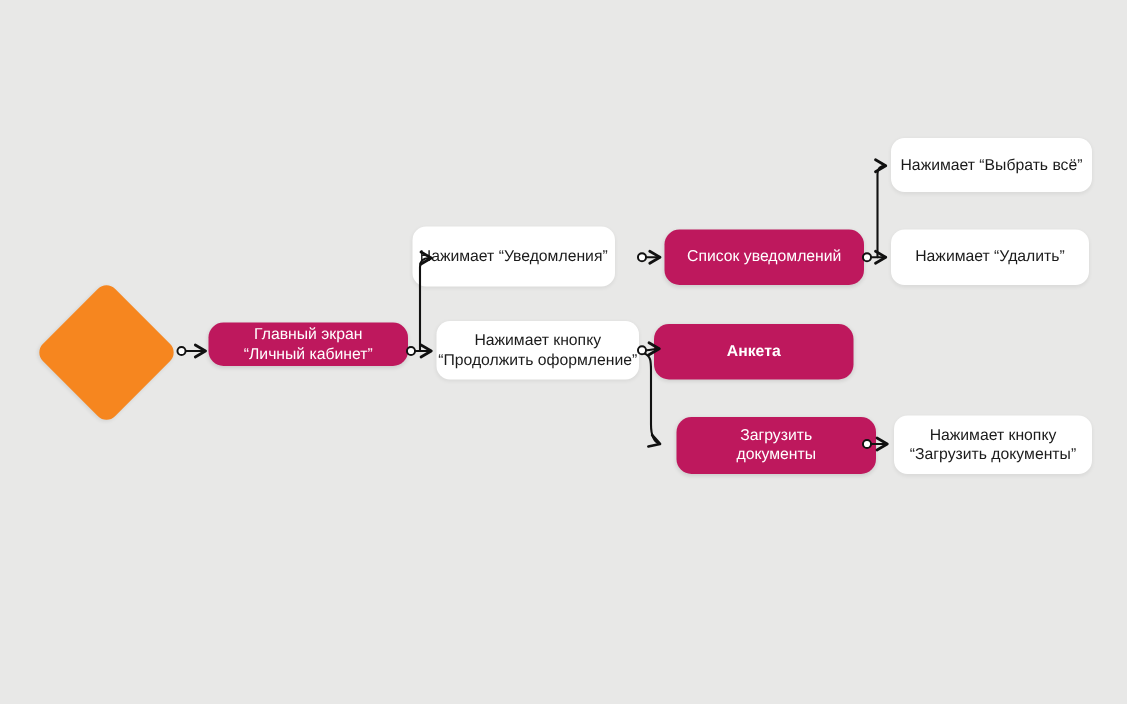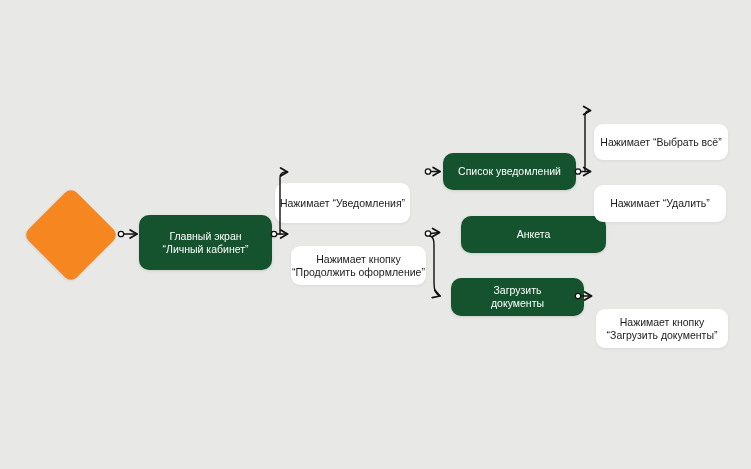--- a/index.html
+++ b/index.html
@@ -20,31 +20,30 @@
     display: flex;
     align-items: center;
     justify-content: center;
     text-align: center;
     font-size: 10.5px;
     line-height: 13px;
     white-space: pre-line;
     box-sizing: border-box;
   }
   .node-black {
-    background: #14532d;
+    background: #be185d;
     color: #ffffff;
     border-radius: 10px;
     box-shadow: 0 1px 3px rgba(0,0,0,0.12);
   }
   .node-white {
     background: #ffffff;
     color: #1b1b1b;
     border-radius: 9px;
     box-shadow: 0 1px 3px rgba(0,0,0,0.07);
-    margin-top: 32px;
   }
   .diamond-shape {
     position: absolute;
     left: 37px;
     top: 201px;
     width: 68px;
     height: 68px;
     background: #f6861f;
     border-radius: 8px;
     transform: rotate(45deg);
@@ -68,37 +67,37 @@
     pointer-events: none;
   }
 </style>
 </head>
 <body>
 
 <div class="canvas">
 
   <div class="diamond-shape"></div>
 
-  <div class="node node-black" style="left:139px; top:215px; width:133px; height:55px;">
+  <div class="node node-black" style="left:139px; top:215px; width:133px; height:29px;">
     <span>Главный экран
 “Личный кабинет”</span>
   </div>
 
   <div class="node node-white" style="left:275px; top:151px; width:135px; height:40px;">
     <span>Нажимает “Уведомления”</span>
   </div>
   <div class="node node-white" style="left:291px; top:214px; width:135px; height:39px;">
     <span>Нажимает кнопку
 “Продолжить оформление”</span>
   </div>
 
   <div class="node node-black" style="left:443px; top:153px; width:133px; height:37px;">
     <span>Список уведомлений</span>
   </div>
-  <div class="node node-black" style="left:461px; top:216px; width:145px; height:37px;">
+  <div class="node node-black" style="left:436px; top:216px; width:133px; height:37px;font-weight:bold;">
     <span>Анкета</span>
   </div>
   <div class="node node-black" style="left:451px; top:278px; width:133px; height:38px;justify-content:center;">
     <span>Загрузить
 документы</span>
   </div>
 
   <div class="node node-white" style="left:594px; top:92px; width:134px; height:36px;">
     <span>Нажимает “Выбрать всё”</span>
   </div>

